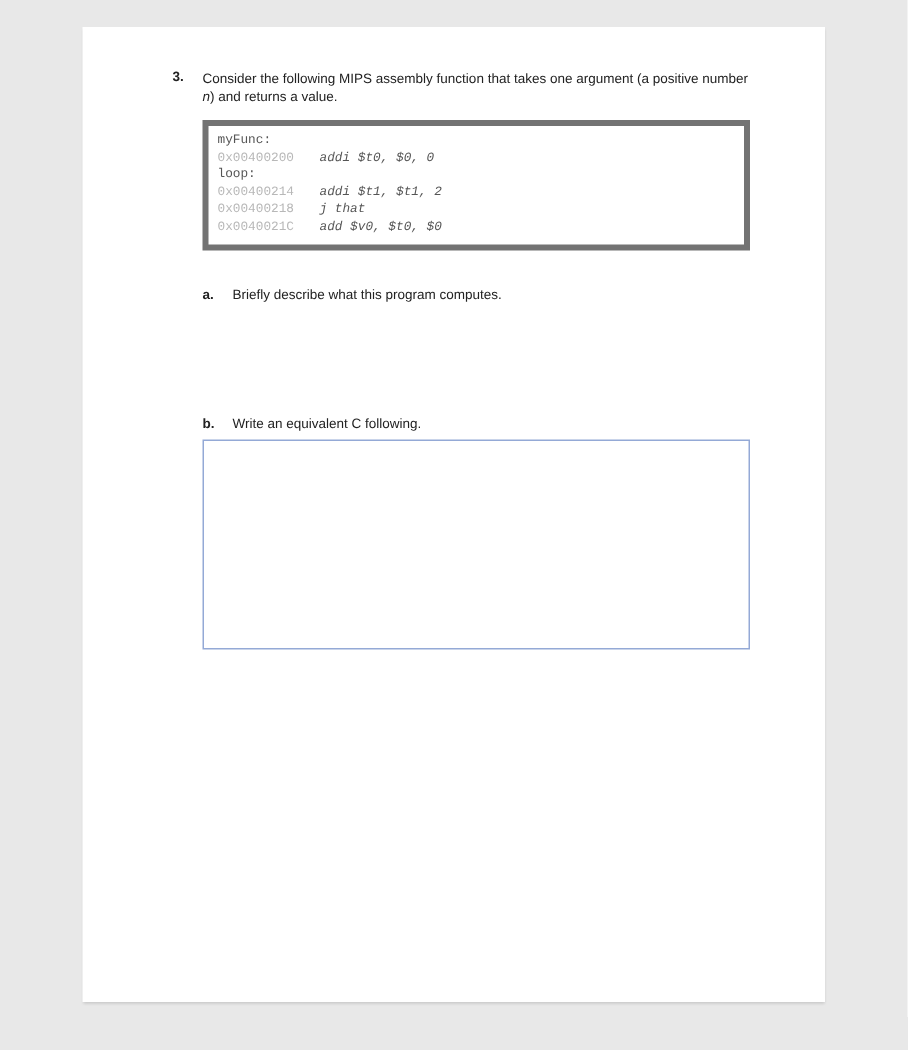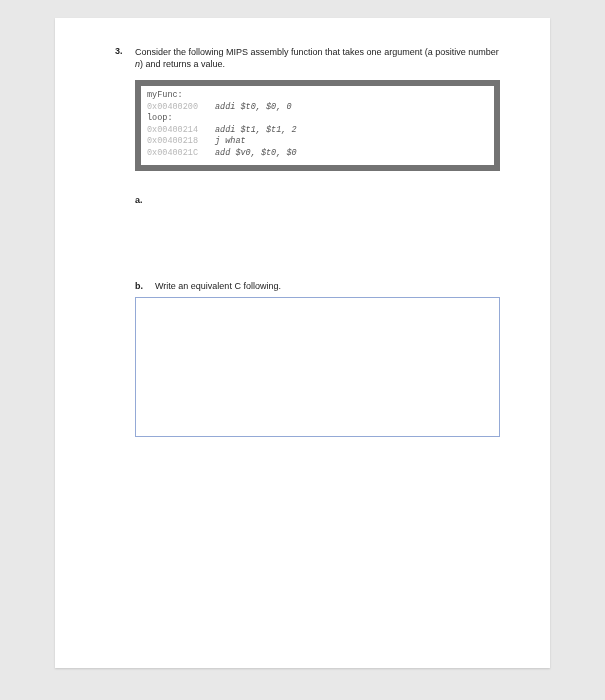--- a/index.html
+++ b/index.html
@@ -19,21 +19,21 @@
     height: 650px;
     margin: 18px auto 0 auto;
     padding: 28px 50px 0 60px;
     box-shadow: 0 1px 2px rgba(0,0,0,0.15);
   }
   .q-row { display: flex; align-items: flex-start; gap: 8px; margin-bottom: 10px; }
   .q-num { font-weight: bold; min-width: 12px; }
   .q-text { line-height: 1.35; }
   .italic { font-style: italic; }
   .code-box {
-    border: 6px solid #737373;
+    border: 4px solid #737373;
     margin-left: 20px;
     margin-top: 6px;
     padding: 4px 6px 6px 6px;
     font-family: "Courier New", monospace;
     font-size: 8.5px;
     line-height: 1.35;
     color: #555;
   }
   .code-box .addr { color: #b8b8b8; display: inline-block; min-width: 68px; }
   .code-box .lbl { color: #555; }
@@ -57,26 +57,27 @@
     <div class="q-text">
       <span>Consider the following MIPS assembly function that takes one argument (a positive number </span><span class="italic">n</span><span>) and returns a value.</span>
     </div>
   </div>
 
   <div class="code-box">
     <div><span class="lbl">myFunc:</span></div>
     <div><span class="addr">0x00400200</span><span class="instr">addi $t0, $0, 0</span></div>
     <div><span class="lbl">loop:</span></div>
     <div><span class="addr">0x00400214</span><span class="instr">addi $t1, $t1, 2</span></div>
-    <div><span class="addr">0x00400218</span><span class="instr">j    what</span></div>
+    <div><span class="addr">0x00400218</span><span class="instr">j    that</span></div>
     <div><span class="addr">0x0040021C</span><span class="instr">add $v0, $t0, $0</span></div>
   </div>
 
   <div class="sub-row">
     <div class="sub-letter">a.</div>
+    <div>Briefly describe what this program computes.</div>
   </div>
 
   <div style="height:70px"></div>
 
   <div class="sub-row" style="margin-top:0">
     <div class="sub-letter">b.</div>
     <div>Write an equivalent C following.</div>
   </div>
 
   <div class="answer-box"></div>

